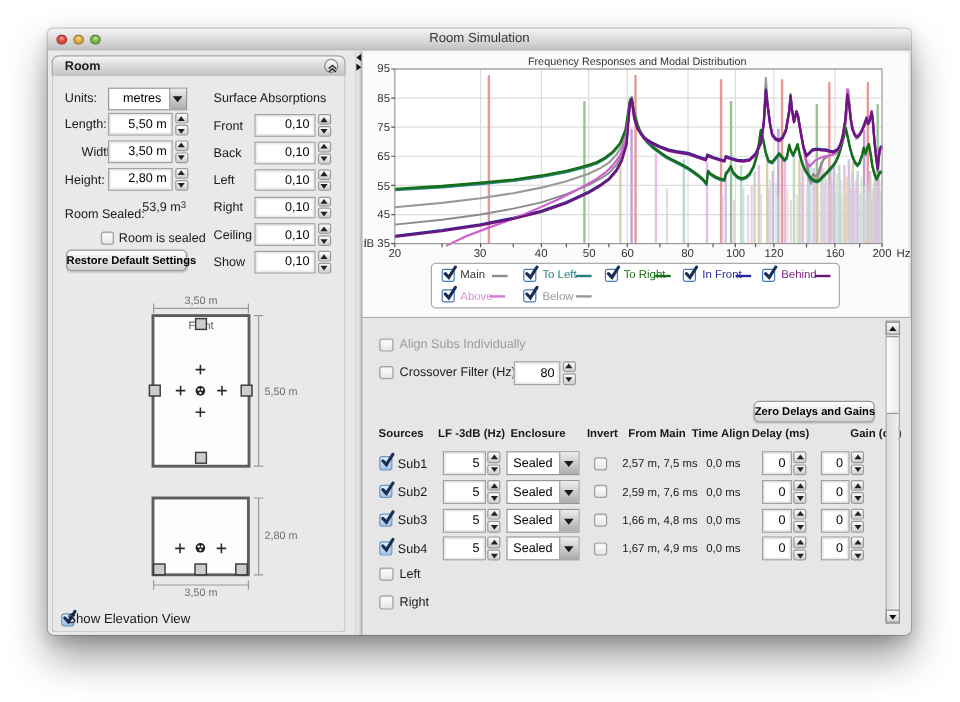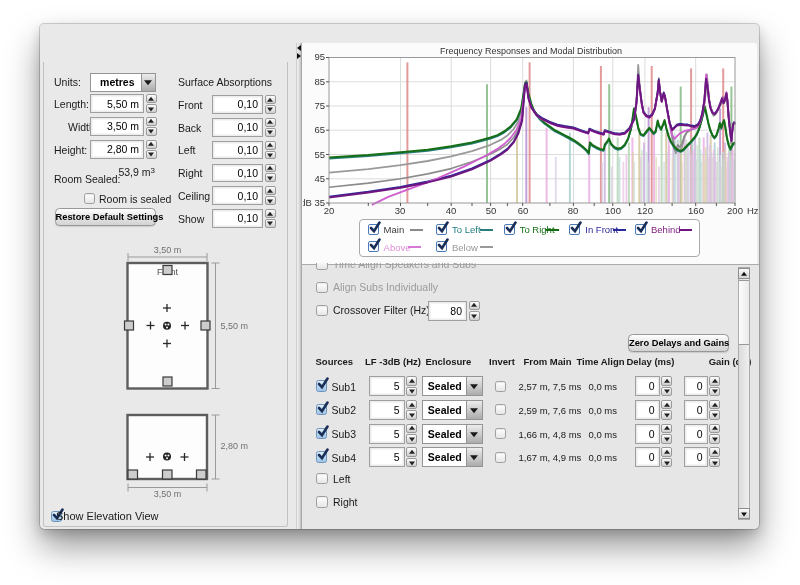--- a/index.html
+++ b/index.html
@@ -25,21 +25,21 @@
 
 .spinfield { position:absolute; background:#ffffff; border:1px solid #9f9f9f; box-shadow:inset 0 0 0 1.5px #ececec; }
 .spinfield span { position:absolute; right:4px; top:50%; transform:translateY(-50%); font-size:10.5px; color:#000; }
 .spinup, .spindn { position:absolute; border:1px solid #9a9a9a; border-radius:2px;
   background:linear-gradient(#fefefe,#cdcdcd); }
 .spinup:after { content:""; position:absolute; left:50%; top:50%; transform:translate(-50%,-55%);
   border-left:3.2px solid transparent; border-right:3.2px solid transparent; border-bottom:4px solid #222; }
 .spindn:after { content:""; position:absolute; left:50%; top:50%; transform:translate(-50%,-40%);
   border-left:3.2px solid transparent; border-right:3.2px solid transparent; border-top:4px solid #222; }
 
-.combo { position:absolute; background:#fff; border:1px solid #949494;font-weight:bold; }
+.combo { position:absolute; background:#fff; border:1px solid #949494; }
 .combo .txt { position:absolute; left:5px; top:50%; transform:translateY(-50%); font-size:10.5px; color:#000; }
 .combo .rtxt { position:absolute; right:20px; top:50%; transform:translateY(-50%); font-size:10.5px; color:#000; }
 .combo .btn { position:absolute; right:0; top:0; bottom:0; border-left:1px solid #949494;
   background:linear-gradient(#ededed,#ababab); }
 .combo .btn:after { content:""; position:absolute; left:50%; top:50%; transform:translate(-50%,-35%);
   border-left:4px solid transparent; border-right:4px solid transparent; border-top:5px solid #1a1a1a; }
 
 .cb { position:absolute; border-radius:2.5px; }
 .cb-off { background:linear-gradient(#ffffff,#e6e6e6); border:1px solid #9f9f9f; box-shadow:inset 0 1px 1px rgba(0,0,0,0.08); }
 .cb-on  { background:linear-gradient(#e3f0fb,#9cc3e8); border:1px solid #6d94bd; }
@@ -64,20 +64,26 @@
 
 #sbar { position:absolute; left:697.5px; top:243px; width:12px; height:253px; background:linear-gradient(90deg,#dcdcdc,#efefef); border:1px solid #ababab; }
 .sbtn { position:absolute; left:-1px; width:12px; height:11px; background:linear-gradient(#fafafa,#d5d5d5); border:1px solid #8f8f8f; }
 #sthumb { position:absolute; left:0; top:11.5px; width:10px; height:65px; background:linear-gradient(90deg,#fcfcfc,#eaeaea); border-top:1px solid #999; border-bottom:1px solid #999; }
 .uarr:after { content:""; position:absolute; left:50%; top:50%; transform:translate(-50%,-55%);
   border-left:3.5px solid transparent; border-right:3.5px solid transparent; border-bottom:4.5px solid #111; }
 .darr:after { content:""; position:absolute; left:50%; top:50%; transform:translate(-50%,-40%);
   border-left:3.5px solid transparent; border-right:3.5px solid transparent; border-top:4.5px solid #111; }
 </style></head><body>
 <div id="win">
+  <div id="titlebar">
+      <div class="title">Room Simulation</div>
+    <div class="tl" id="tl-r"></div>
+      <div class="tl" id="tl-y"></div>
+      <div class="tl" id="tl-g"></div>
+  </div>
   <div id="leftpanel"></div>
   <div id="chartpanel"></div>
   <div id="botpanel"></div>
   <div id="split"></div>
   <div class="spltri" style="left:257px;top:20.5px;border-top:3px solid transparent;border-bottom:3px solid transparent;border-right:4.8px solid #111;"></div>
   <div class="spltri" style="left:257px;top:29px;border-top:3px solid transparent;border-bottom:3px solid transparent;border-left:4.8px solid #111;"></div>
   <svg id="chart" width="456" height="221" style="position:absolute;left:263px;top:17.5px">
 <text x="228" y="12" text-anchor="middle" font-size="9" fill="#333">Frequency Responses and Modal Distribution</text>
 <rect x="26.0" y="15.5" width="406.0" height="145.5" fill="#ffffff" stroke="none"></rect>
 <line x1="26.0" y1="136.8" x2="432.0" y2="136.8" stroke="#dcdcdc" stroke-width="1"></line>
@@ -244,20 +250,26 @@
       <line x1="413.4" y1="161.0" x2="413.4" y2="164.0" stroke="#555" stroke-width="1"></line>
       <line x1="432.0" y1="161.0" x2="432.0" y2="164.0" stroke="#555" stroke-width="1"></line>
       <line x1="23.0" y1="161.0" x2="26.0" y2="161.0" stroke="#555" stroke-width="1"></line>
       <line x1="23.0" y1="136.8" x2="26.0" y2="136.8" stroke="#555" stroke-width="1"></line>
       <line x1="23.0" y1="112.5" x2="26.0" y2="112.5" stroke="#555" stroke-width="1"></line>
       <line x1="23.0" y1="88.2" x2="26.0" y2="88.2" stroke="#555" stroke-width="1"></line>
       <line x1="23.0" y1="64.0" x2="26.0" y2="64.0" stroke="#555" stroke-width="1"></line>
       <line x1="23.0" y1="39.8" x2="26.0" y2="39.8" stroke="#555" stroke-width="1"></line>
       <line x1="23.0" y1="15.5" x2="26.0" y2="15.5" stroke="#555" stroke-width="1"></line>
 </svg>
+<div id="roomhdr">
+      <span>Room</span>
+      <div id="roomchev"><svg viewBox="0 0 12 12" width="12" height="12">
+          <path d="M3 6.2 L6 3.6 L9 6.2 M3 9 L6 6.4 L9 9" fill="none" stroke="#333" stroke-width="1.3"></path>
+        </svg></div>
+    </div>
 <div class="abs" style="left:3px;top:38px;width:245px;height:465px;border:1px solid #c2c2c2;border-top:none;border-radius:0 0 3px 3px"></div>
 <div class="lab" style="left:14px;top:52px">Units:</div>
 <div class="combo" style="left:50px;top:49px;width:65.5px;height:18.5px">
       <span class="rtxt">metres</span>
       <div class="btn" style="width:14px"></div>
     </div>
 <div class="lab" style="left:14px;top:74px">Length:</div>
 <div class="spinfield" style="left:50px;top:70px;width:54px;height:19px">
       <span>5,50 m</span>
     </div>
@@ -422,24 +434,20 @@
       </svg>
     </div>
 <div class="leglab" style="left:412px;top:217.5px;color:#999">Below</div>
 <div class="legline" style="left:369.7px;top:204.5px;background:#8a8a8a"></div>
 <div class="legline" style="left:439.7px;top:204.5px;background:#2a7d7d"></div>
 <div class="legline" style="left:506px;top:204.5px;background:#156e15"></div>
 <div class="legline" style="left:573px;top:204.5px;background:#2a2a9a"></div>
 <div class="legline" style="left:638.7px;top:204.5px;background:#6e1680"></div>
 <div class="legline" style="left:367.5px;top:222px;background:#d678d6"></div>
 <div class="legline" style="left:439.7px;top:222px;background:#999"></div>
-<div class="abs" style="left:263px;top:238.5px;width:420px;height:20px;overflow:hidden">
-  <div class="cb cb-off" style="left:13px;top:-4px;width:11.5px;height:11.5px"></div>
-  <div class="glab" style="left:30px;top:-4.5px">Time Align Speakers and Subs</div>
-</div>
 <div class="cb cb-off" style="left:276px;top:257.5px;width:11.5px;height:11.5px"></div>
 <div class="glab" style="left:293px;top:257px">Align Subs Individually</div>
 <div class="cb cb-off" style="left:276px;top:280.5px;width:11.5px;height:11.5px"></div>
 <div class="lab" style="left:293px;top:280px">Crossover Filter (Hz)</div>
 <div class="spinfield" style="left:388px;top:276.5px;width:39px;height:20px">
       <span>80</span>
     </div>
 <div class="spinup" style="left:428.5px;top:276.5px;width:11px;height:9.5px"></div>
 <div class="spindn" style="left:428.5px;top:287.0px;width:11px;height:9.5px"></div>
 <div class="mbtn" style="left:588px;top:309.5px;width:101px;height:18px;line-height:17px">Zero Delays and Gains</div>

